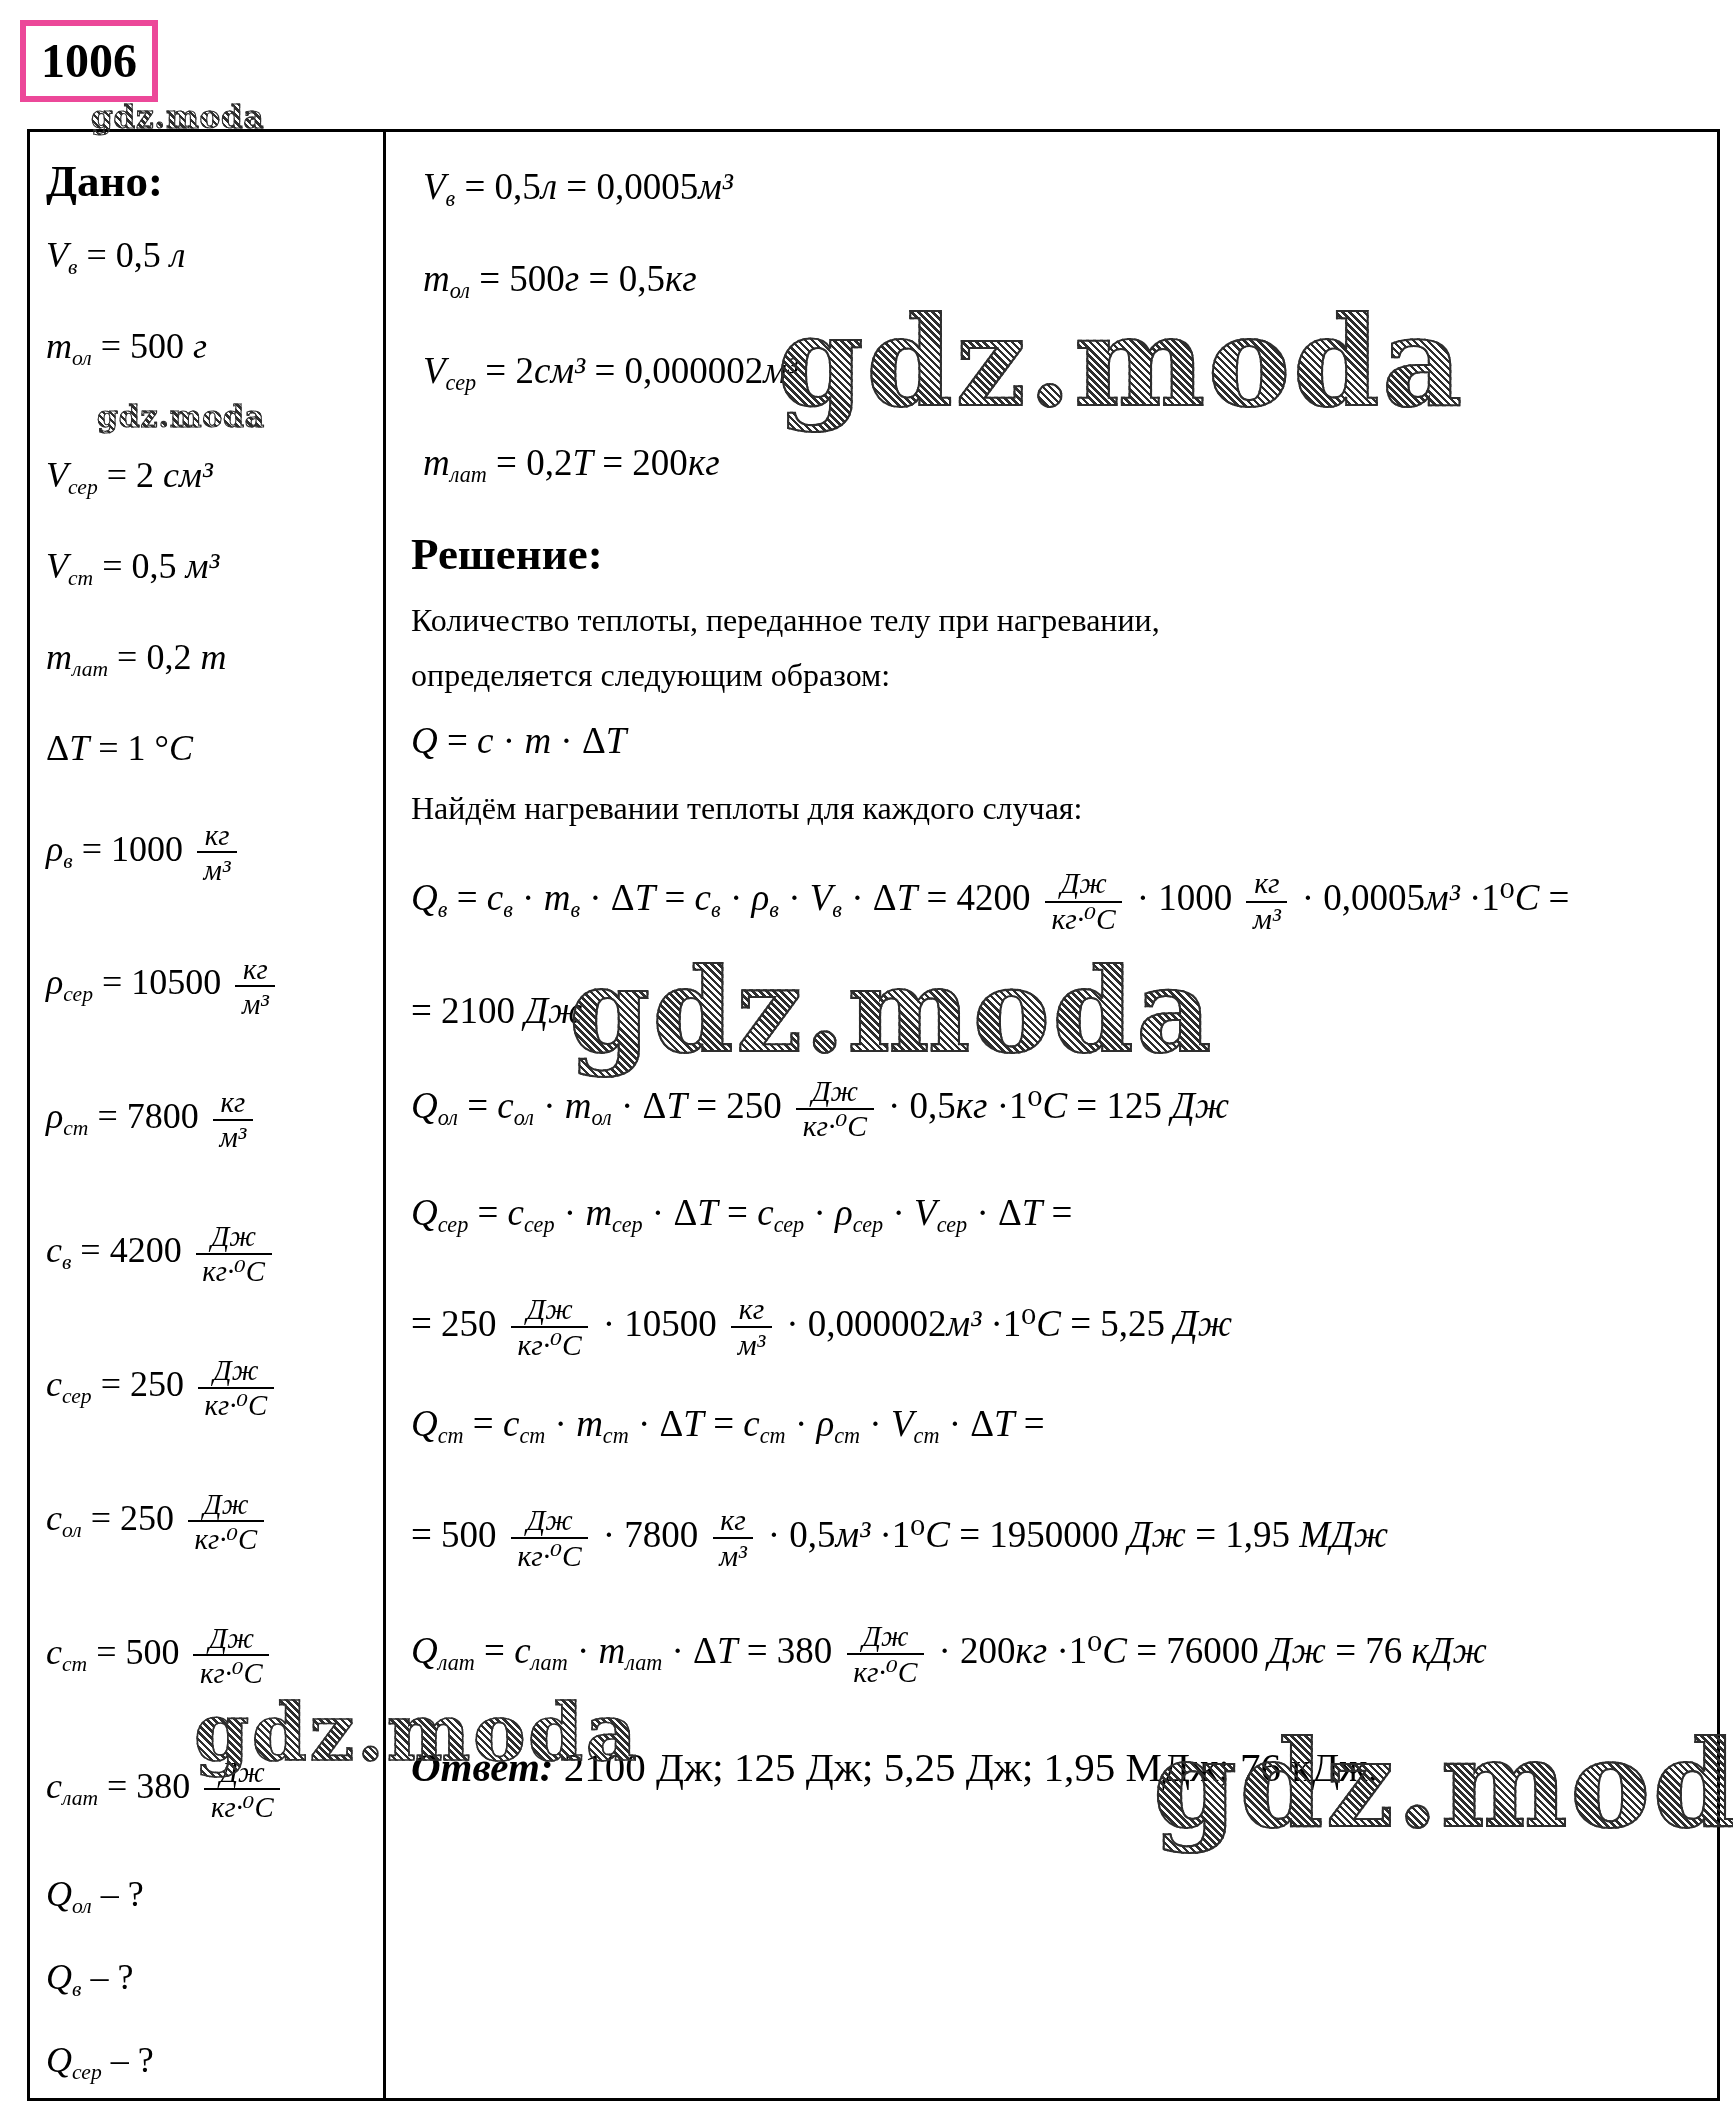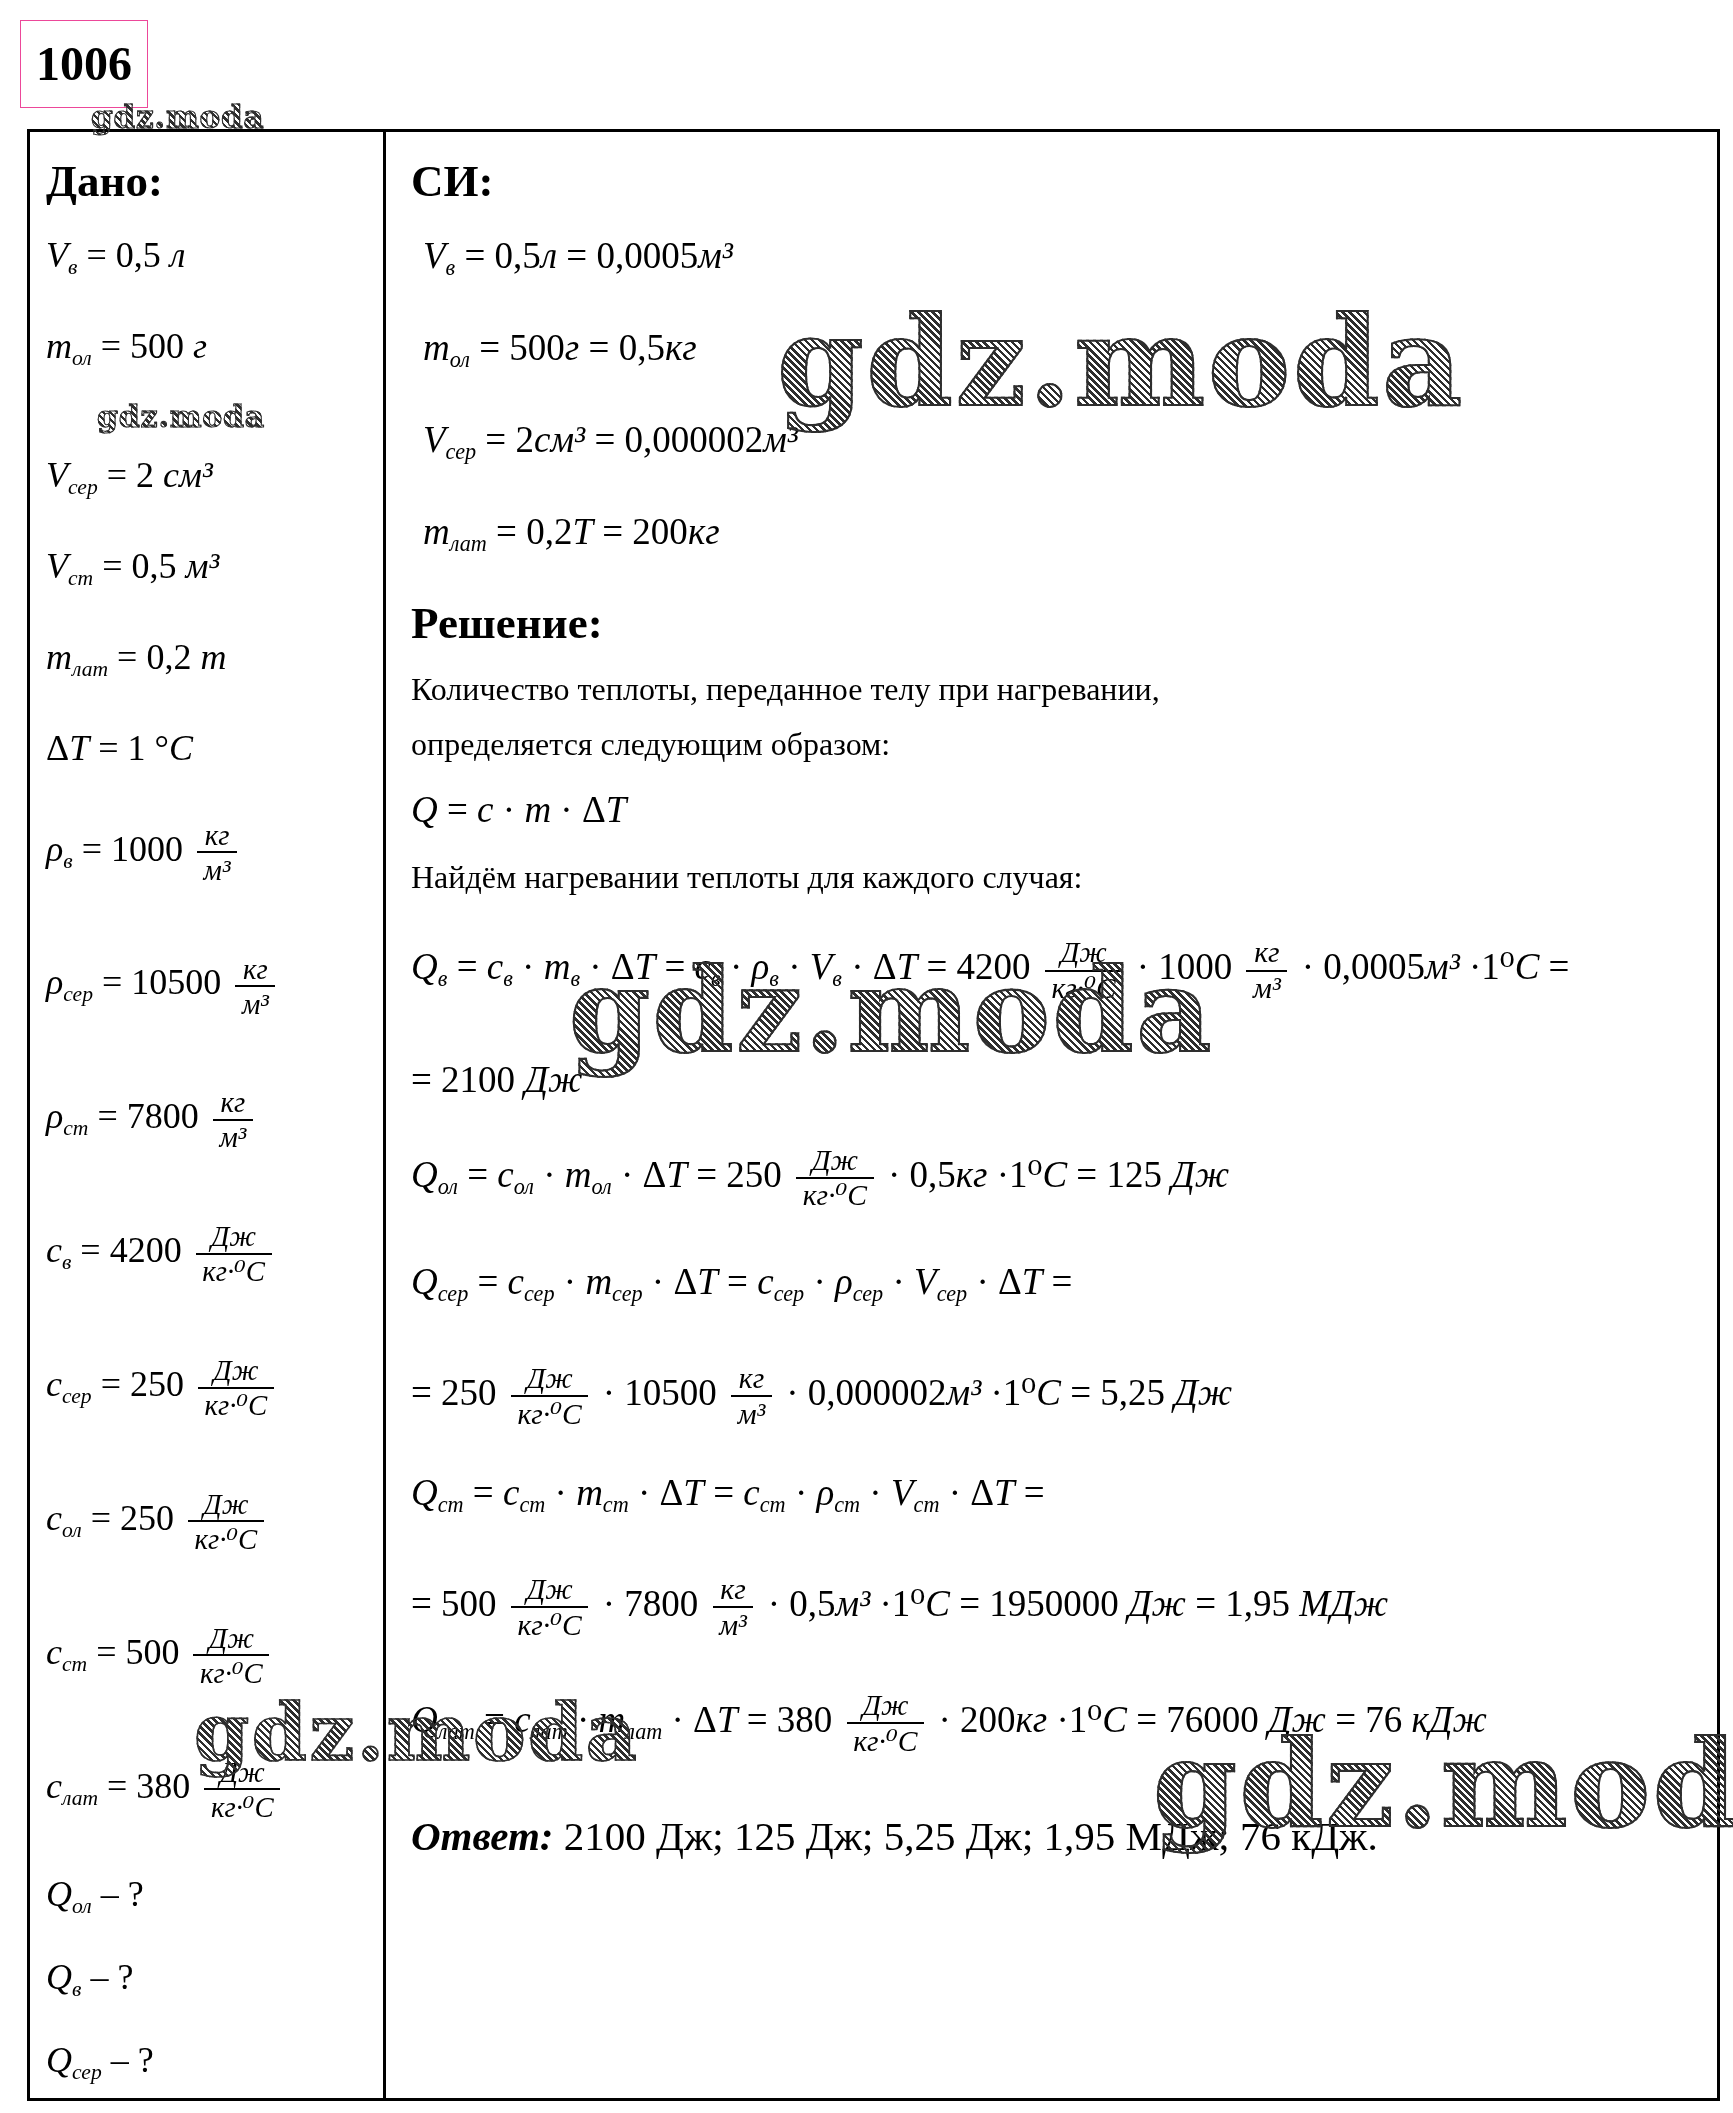--- a/index.html
+++ b/index.html
@@ -8,22 +8,22 @@
     position: relative;
     background: #ffffff;
     color: #000000;
     font-family: "Liberation Serif", "DejaVu Serif", serif;
     overflow: hidden;
   }
 
   
   .problem-number {
     position: absolute; left: 20px; top: 20px;
-    border: 1px solid #ec4899;
-    padding: 14px 15px;
+    border: 6px solid #ec4899;
+    padding: 6px 15px;
     font-size: 48px; font-weight: 700; line-height: 1.2;
   }
 
   
   .solution-table {
     position: absolute; left: 26.5px; top: 129px;
     width: 1687px; height: 1966px;
     border: 3.3px solid #000;
     display: flex;
     background: #fff;
@@ -120,21 +120,20 @@
       <div class="mrow fr"><span class="mi">c</span><span class="msub">ол</span><span class="mt"> = 250 </span><span class="frac"><span class="fnum">Дж</span><span class="fden">кг·⁰C</span></span></div>
       <div class="mrow fr"><span class="mi">c</span><span class="msub">ст</span><span class="mt"> = 500 </span><span class="frac"><span class="fnum">Дж</span><span class="fden">кг·⁰C</span></span></div>
       <div class="mrow fr"><span class="mi">c</span><span class="msub">лат</span><span class="mt"> = 380 </span><span class="frac"><span class="fnum">Дж</span><span class="fden">кг·⁰C</span></span></div>
       <div class="mrow qrow"><span class="mi">Q</span><span class="msub">ол</span><span class="mt"> – ?</span></div>
       <div class="mrow qrow"><span class="mi">Q</span><span class="msub">в</span><span class="mt"> – ?</span></div>
       <div class="mrow qrow"><span class="mi">Q</span><span class="msub">сер</span><span class="mt"> – ?</span></div>
 
     </div>
 
     <div class="col-right">
-      <div class="col-header">СИ:</div>
       <div class="mrow si"><span class="mi">V</span><span class="msub">в</span><span class="mt"> = 0,5</span><span class="mi">л</span><span class="mt"> = 0,0005</span><span class="mi">м³</span></div>
       <div class="mrow si"><span class="mi">m</span><span class="msub">ол</span><span class="mt"> = 500</span><span class="mi">г</span><span class="mt"> = 0,5</span><span class="mi">кг</span></div>
       <div class="mrow si"><span class="mi">V</span><span class="msub">сер</span><span class="mt"> = 2</span><span class="mi">см³</span><span class="mt"> = 0,000002</span><span class="mi">м³</span></div>
       <div class="mrow si"><span class="mi">m</span><span class="msub">лат</span><span class="mt"> = 0,2</span><span class="mi">Т</span><span class="mt"> = 200</span><span class="mi">кг</span></div>
 
       <div class="col-header mt6">Решение:</div>
       <div class="text">Количество теплоты, переданное телу при нагревании,</div>
       <div class="text">определяется следующим образом:</div>
       <div class="mrow lh90 mt6"><span class="mi">Q</span><span class="mt"> = </span><span class="mi">c</span><span class="mt"> · </span><span class="mi">m</span><span class="mt"> · Δ</span><span class="mi">T</span></div>
       <div class="text">Найдём нагревании теплоты для каждого случая:</div>

